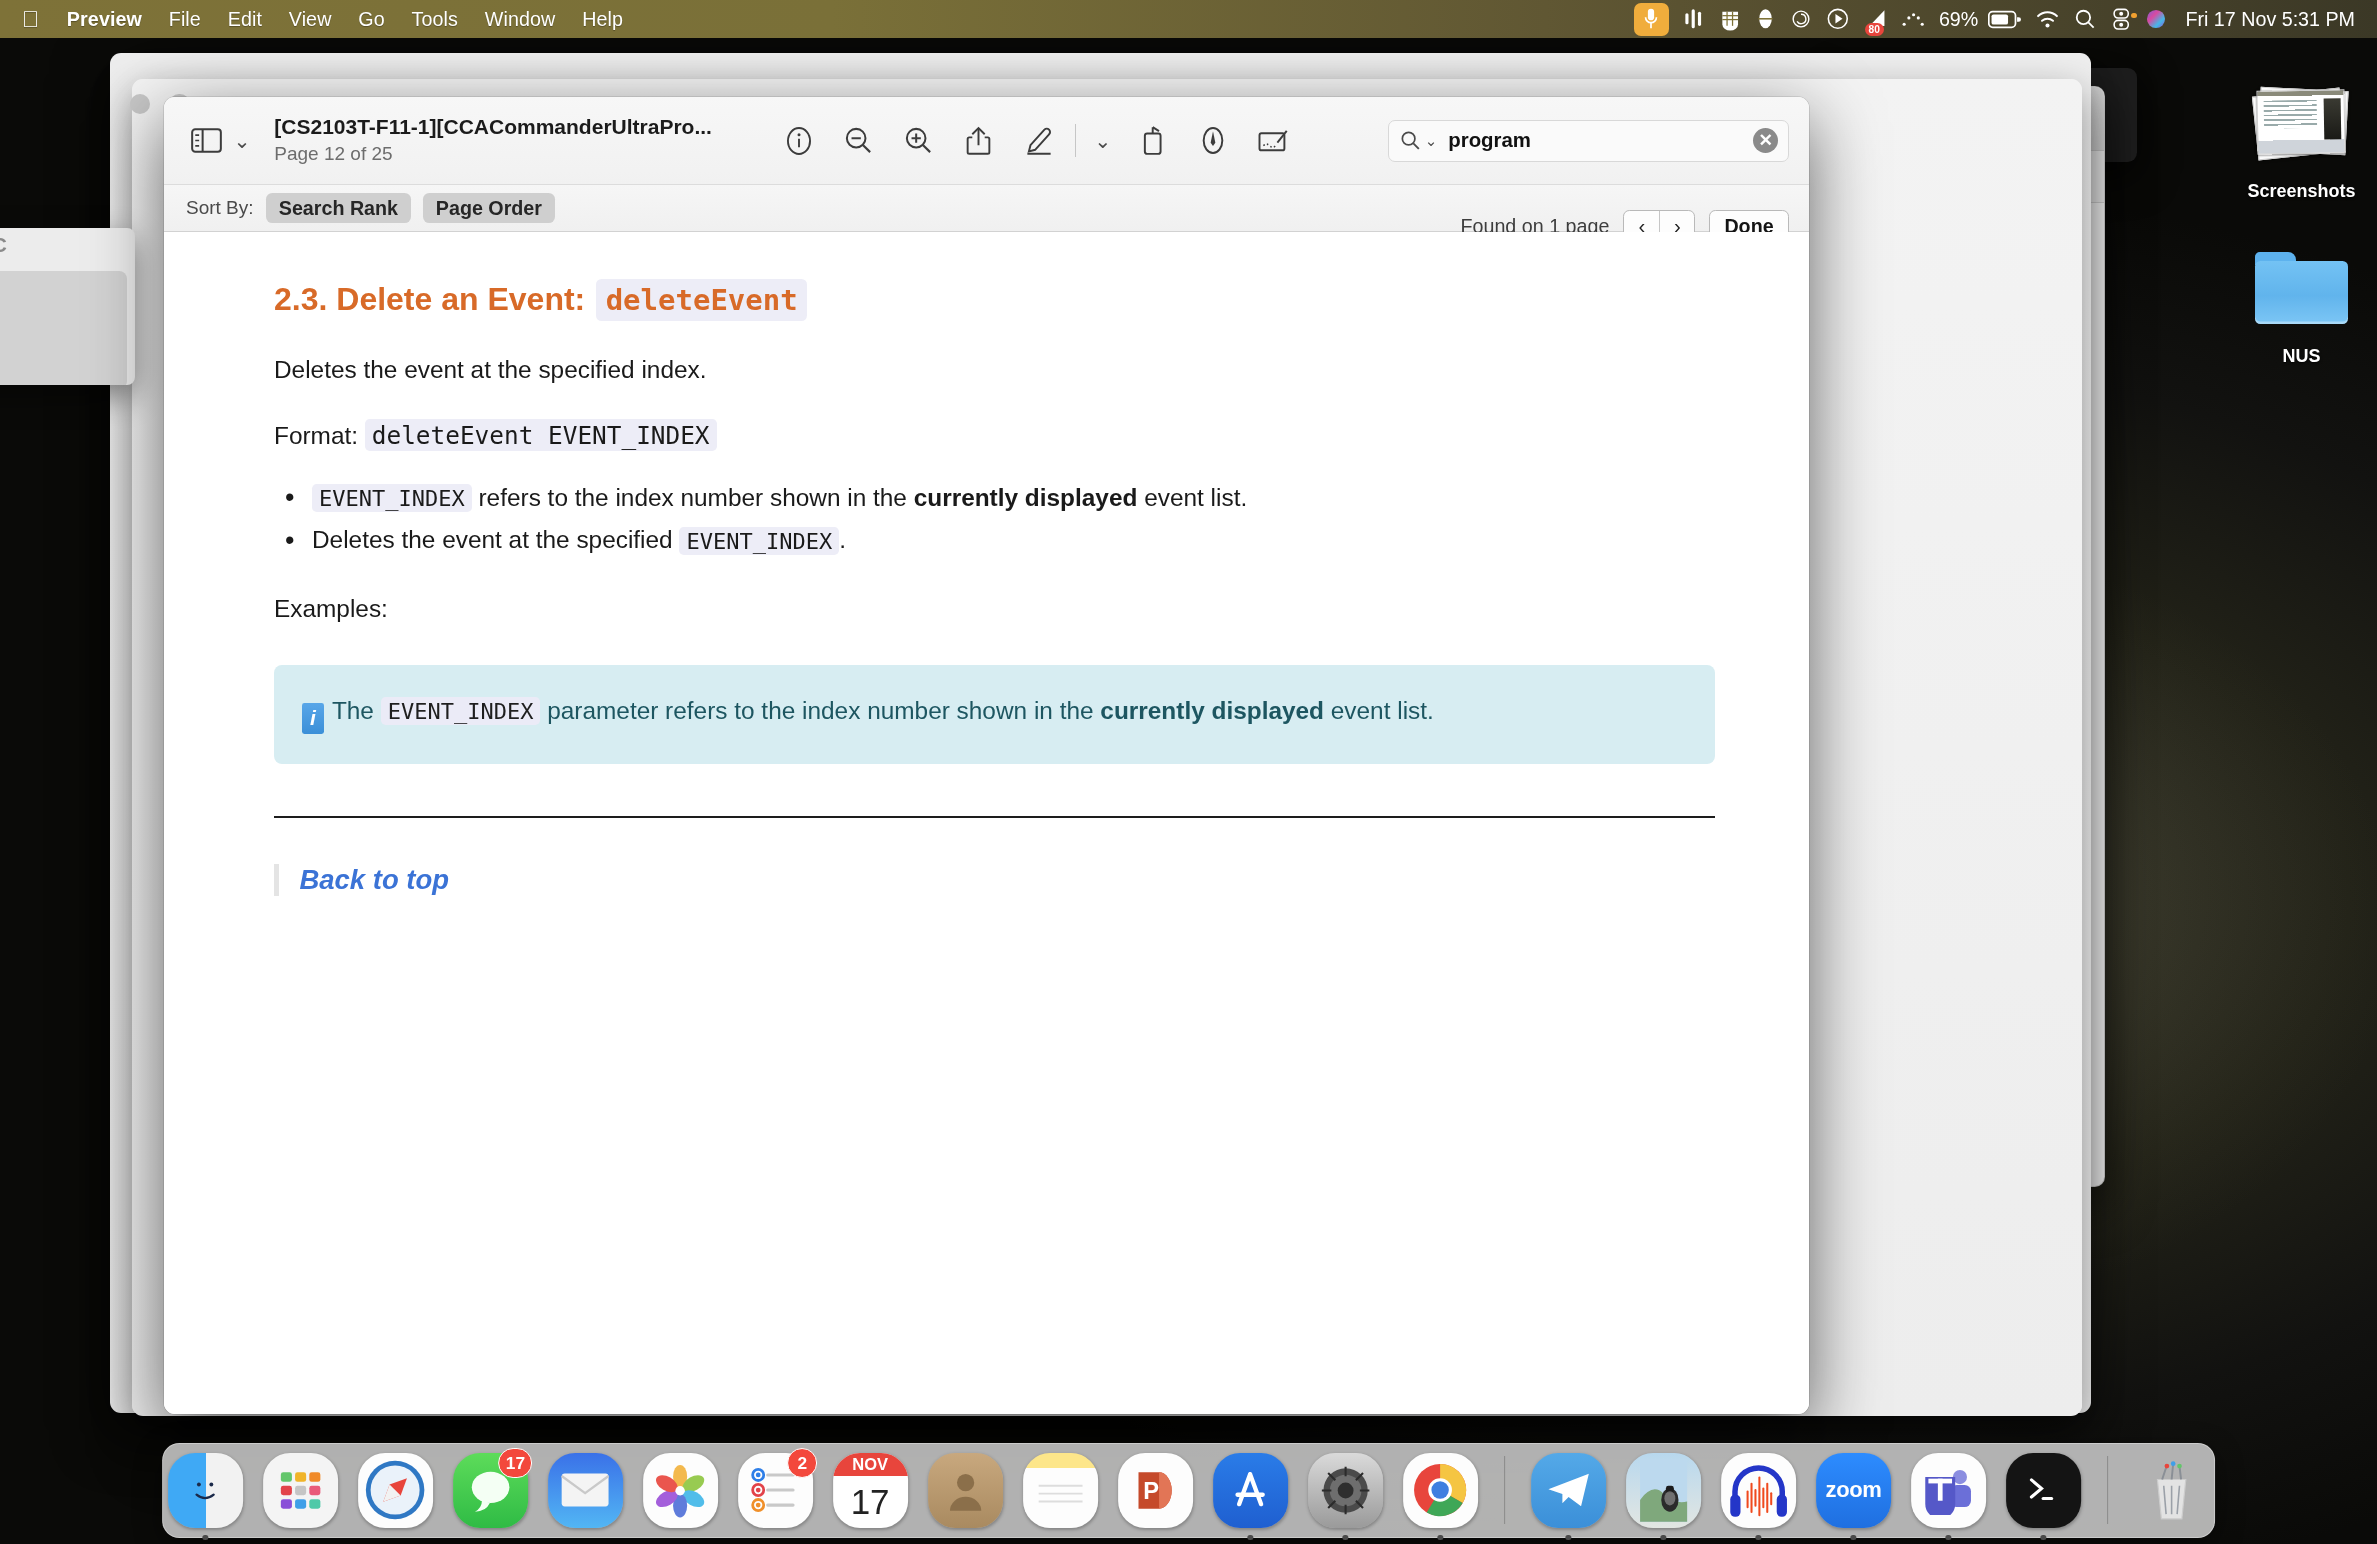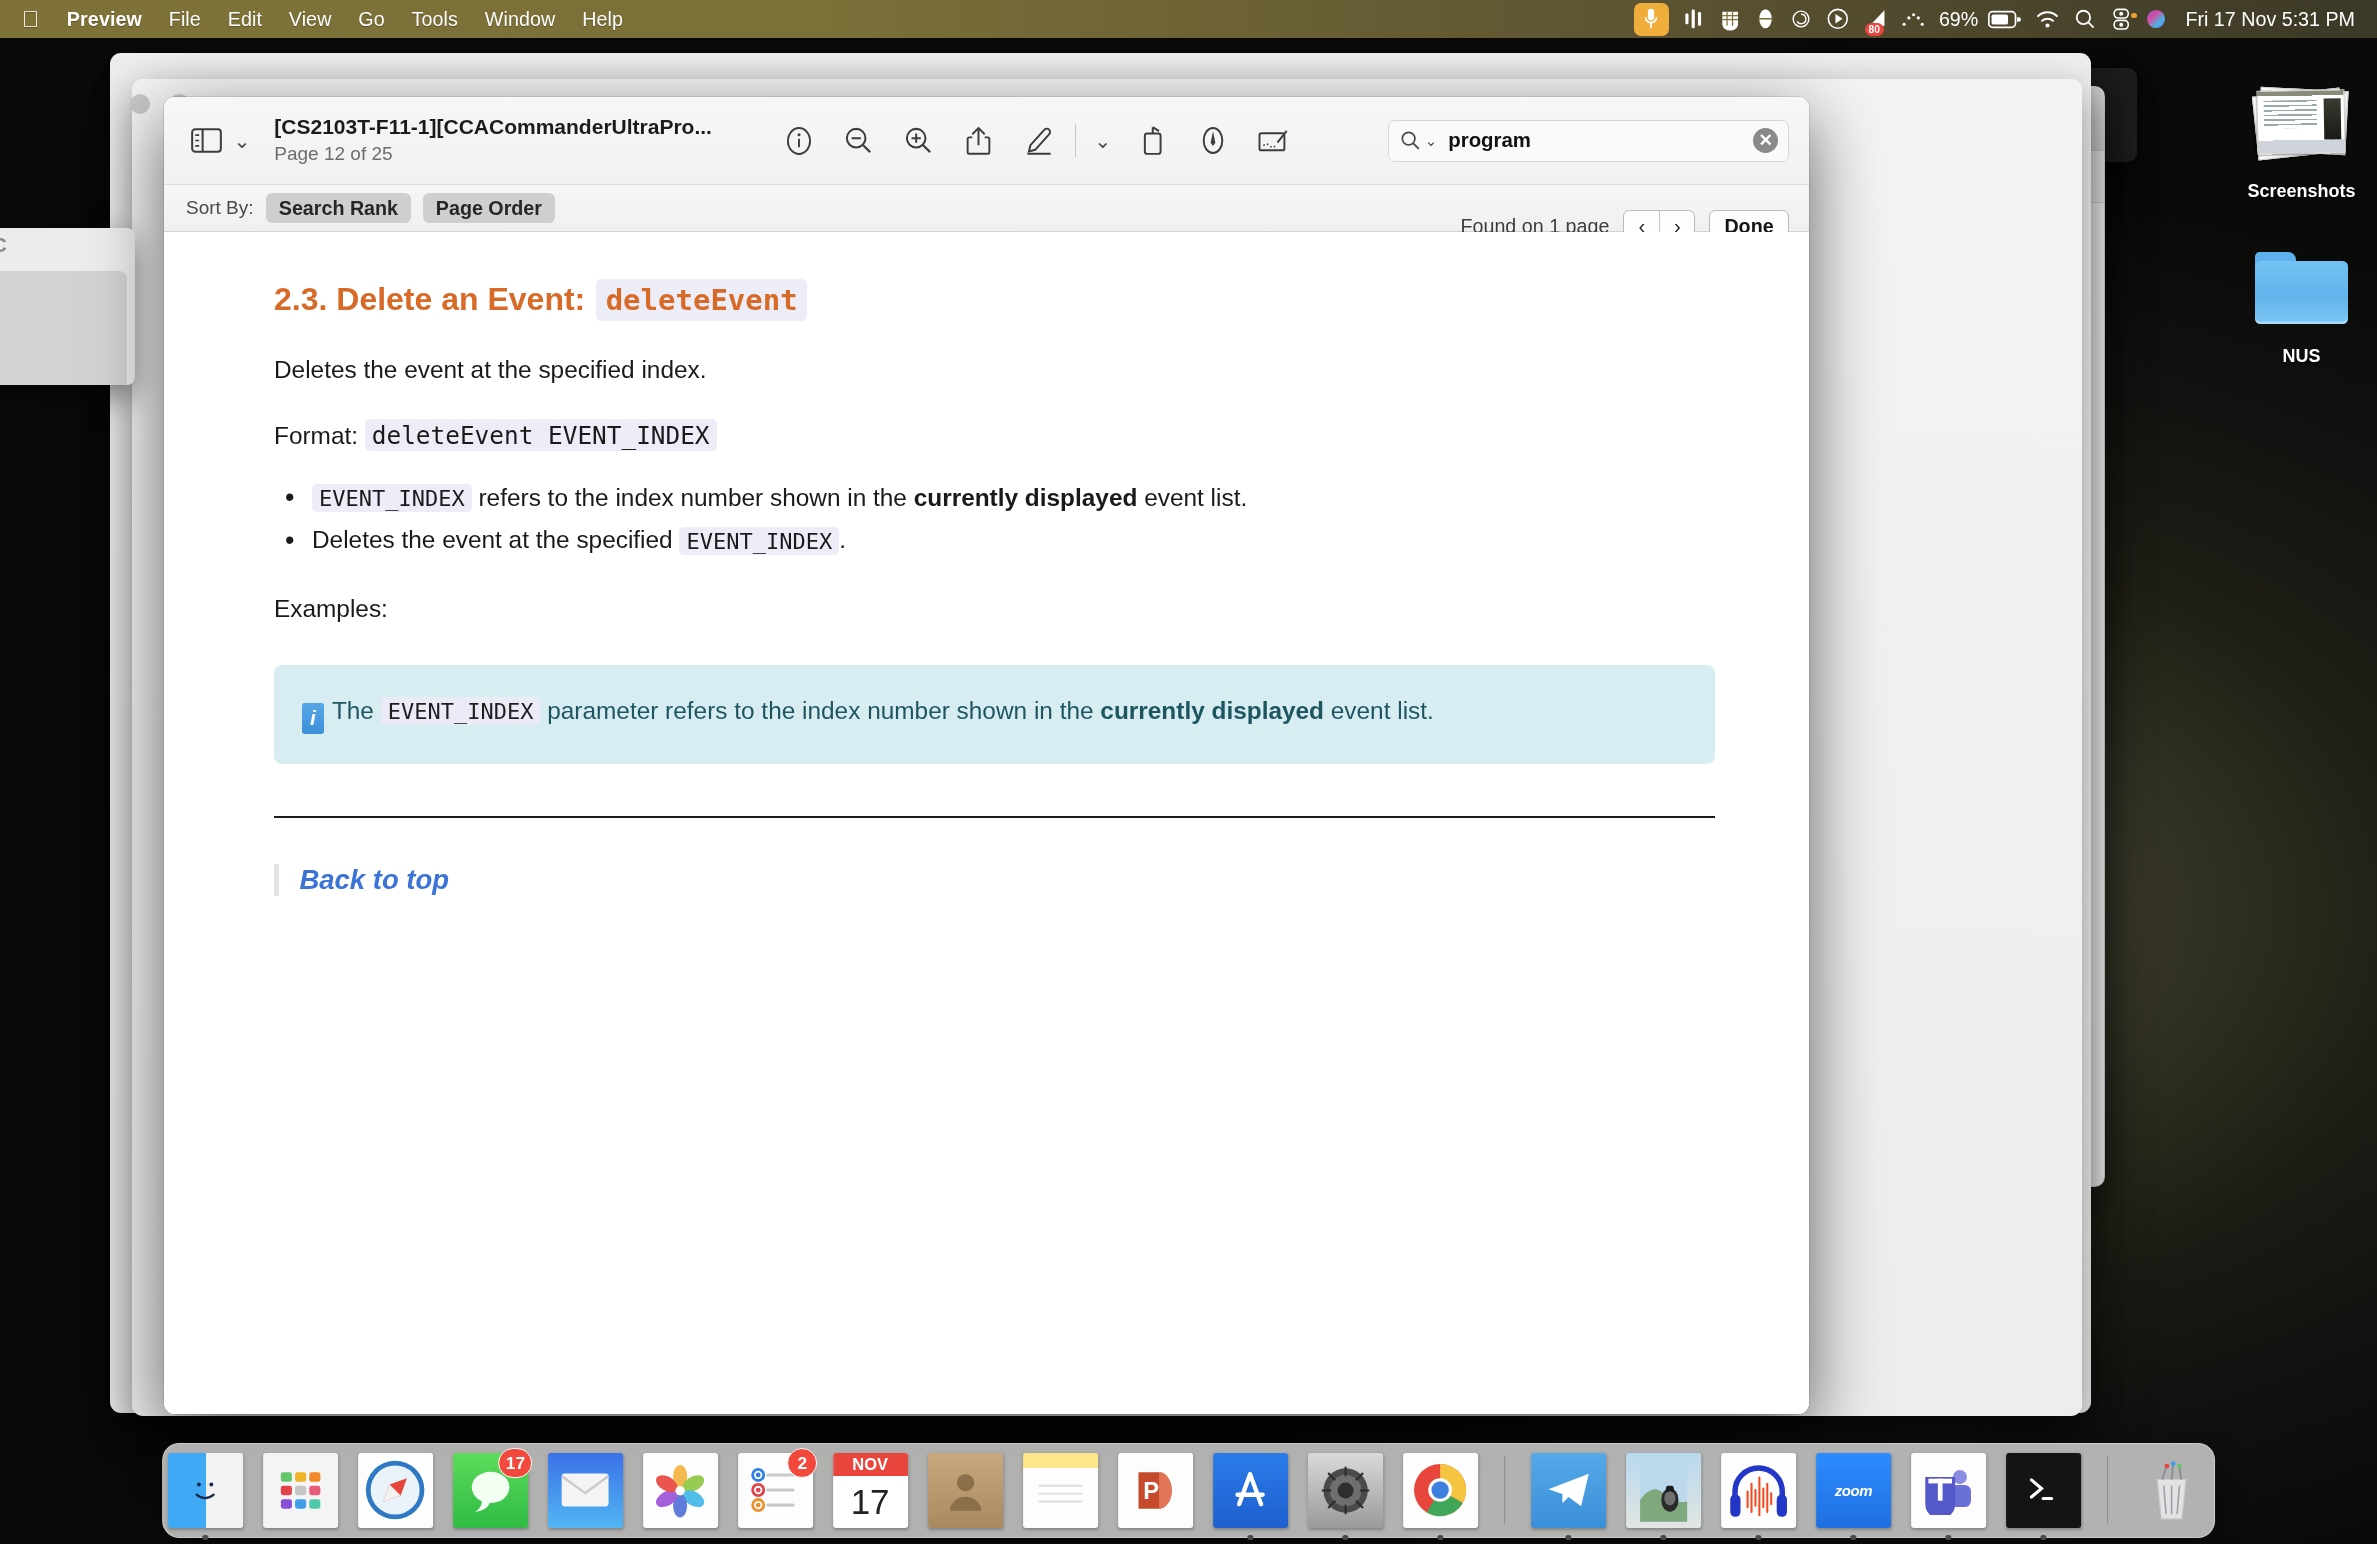--- a/index.html
+++ b/index.html
@@ -293,21 +293,21 @@
     bottom: 6.3px; height: 95px;
     background: rgba(215,215,215,.82);
     border-radius: 17.3px;
     border: 0.8px solid rgba(255,255,255,.35);
     display:flex; align-items:center; padding: 0 5px; gap: 20px;
     box-shadow: 0 7.9px 28px rgba(0,0,0,.45);
     z-index: 300;
   }
   .dock-app { position: relative; width: 75px; height: 75px; }
   .dock-app .tile {
-    width: 75px; height: 75px; border-radius: 3px; overflow: hidden;
+    width: 75px; height: 75px; border-radius: 27px; overflow: hidden;
     display:flex; align-items:center; justify-content:center;
     box-shadow: 0 1.6px 3.1px rgba(0,0,0,.25);
     font-size: 27px; font-weight: bold; color:#fff;
   }
   .dock-app .run {
     position:absolute; left: 50%; transform: translateX(-50%);
     bottom: -12.6px; width: 5.5px; height: 5.5px; border-radius: 50%; background: #4a4a4a;
   }
   .dock-badge {
     position:absolute; right: -4.7px; top: -4.7px; background:#f3483c; color:#fff;
@@ -866,21 +866,21 @@
             <line x1="46" y1="60" x2="46" y2="36"></line>
             <line x1="51" y1="66" x2="51" y2="30"></line>
             <line x1="56" y1="56" x2="56" y2="42"></line>
           </g>
         </svg>
     </div>
     <span class="run"></span>
   </div>
 
   <div class="dock-app">
-    <div class="tile" style="background:linear-gradient(to bottom,#2d8cff,#1f6fe0);font-size:15px;letter-spacing:-0.4px;font-style:italic;">zoom</div>
+    <div class="tile" style="background:linear-gradient(to bottom,#2d8cff,#1f6fe0);font-size:22px;letter-spacing:-0.4px;">zoom</div>
     <span class="run"></span>
   </div>
 
   <div class="dock-app">
     <div class="tile" style="background:#fdfdfd">
       <svg width="52" height="49" viewBox="0 0 66 62">
           <circle cx="48" cy="14" r="9" fill="#8b8ee0"></circle>
           <rect x="36" y="24" width="26" height="28" rx="8" fill="#6b6fd8"></rect>
           <path d="M4 14 h38 v34 a17 17 0 0 1-38 0 Z" fill="#5558c8"></path>
           <rect x="8" y="16" width="30" height="6" fill="#fff"></rect>

